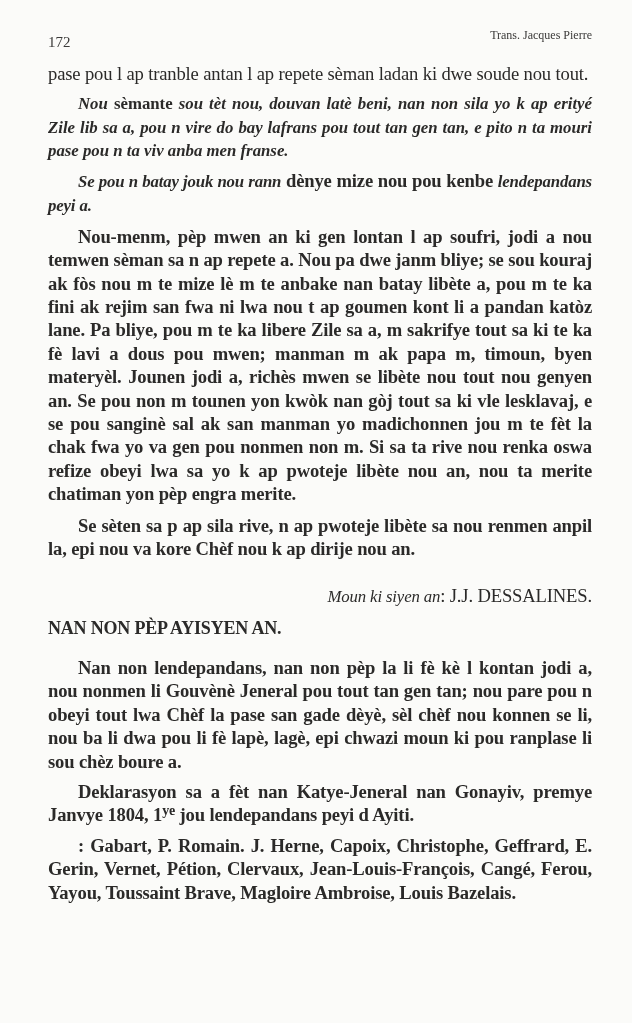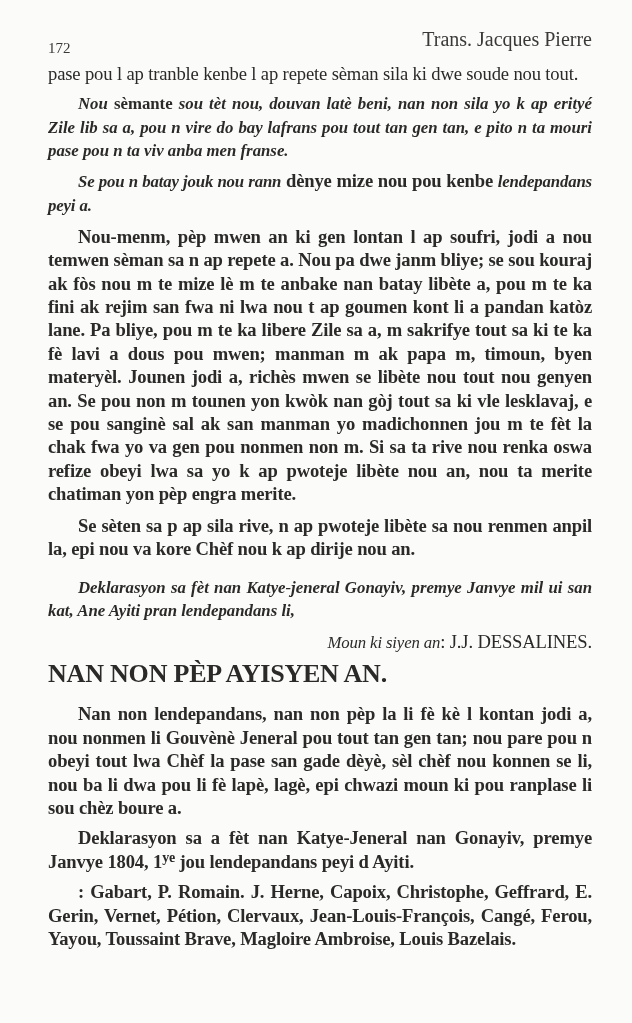--- a/index.html
+++ b/index.html
@@ -8,67 +8,66 @@
     background: #fbfbf9;
     color: #2b2a29;
     font-family: "Liberation Serif", "DejaVu Serif", serif;
     position: relative;
   }
   .page { position: absolute; left: 48px; top: 0; width: 544px; }
   .running-head {
     position: absolute; top: 26px; left: 0; width: 544px;
     font-size: 15px; color: #3a3938;
   }
-  .running-head .pn { position: absolute; left: 0; top: 14px; }
-  .running-head .rt { position: absolute; right: 0; top: 2px; font-size: 20px; }
+  .running-head .pn { position: absolute; left: 0; top: 8px; }
+  .running-head .rt { position: absolute; right: 0; top: 2px; font-size: 12px; }
   .body { position: absolute; top: 62px; left: 0; width: 544px; }
   p {
     margin: 0; text-align: justify; text-align-last: left;
     font-size: 18.6px; line-height: 23.4px; letter-spacing: -0.15px;
   }
   p.indent { text-indent: 30px; font-weight: bold; }
   p.it { font-style: italic; font-size: 16.8px; line-height: 23.2px; letter-spacing: 0; }
   em { font-style: italic; font-size: 16.8px; margin-top: 32px; }
   .gap { height: 8px; }
   .gap-s { height: 7px; }
   .sig { text-align: center; text-align-last: right; }
   h2 {
-    margin: 0; font-size: 26px; font-weight: bold; letter-spacing: -0.2px;
+    margin: 0; font-size: 18px; font-weight: bold; letter-spacing: -0.2px;
     line-height: 24px;
   }
   sup { font-size: 14px; vertical-align: 6px; line-height: 0; }
 </style>
 </head>
 <body>
 
 <div class="page">
   <div class="running-head">
     <span class="pn">172</span>
     <span class="rt">Trans. Jacques Pierre</span>
   </div>
 
   <div class="body">
-    <p>pase pou l ap tranble kenbe l ap repete sèman sila ki dwe soude nou tout.</p>
+    <p>pase pou l ap tranble antan l ap repete sèman ladan ki dwe soude nou tout.</p>
     <div class="gap-s"></div>
 
     <p class="it indent"><span>Nou</span><span style="font-style:normal"> sèmante </span><span>sou tèt nou, douvan latè beni, nan non sila yo k ap erityé Zile lib sa a, pou n vire do bay lafrans pou tout tan gen tan, e pito n ta mouri pase pou n ta viv anba men franse.</span></p>
     <div class="gap-s"></div>
 
     <p class="indent"><em>Se pou n batay jouk nou rann</em><span> dènye mize nou pou kenbe </span><em>lendepandans peyi a.</em></p>
     <div class="gap-s"></div>
 
     <p class="indent">Nou-menm, pèp mwen an ki gen lontan l ap soufri, jodi a nou temwen sèman sa n ap repete a. Nou pa dwe janm bliye; se sou kouraj ak fòs nou m te mize lè m te anbake nan batay libète a, pou m te ka fini ak rejim san fwa ni lwa nou t ap goumen kont li a pandan katòz lane. Pa bliye, pou m te ka libere Zile sa a, m sakrifye tout sa ki te ka fè lavi a dous pou mwen; manman m ak papa m, timoun, byen materyèl. Jounen jodi a, richès mwen se libète nou tout nou genyen an. Se pou non m tounen yon kwòk nan gòj tout sa ki vle lesklavaj, e se pou sanginè sal ak san manman yo madichonnen jou m te fèt la chak fwa yo va gen pou nonmen non m. Si sa ta rive nou renka oswa refize obeyi lwa sa yo k ap pwoteje libète nou an, nou ta merite chatiman yon pèp engra merite.</p>
     <div class="gap"></div>
 
     <p class="indent">Se sèten sa p ap sila rive, n ap pwoteje libète sa nou renmen anpil la, epi nou va kore Chèf nou k ap dirije nou an.</p>
     <div class="gap"></div>
 
     <div class="gap-s"></div>
 
-    <p class="it indent">Deklarasyon sa fèt nan Katye-jeneral Gonayiv, premye Janvye mil ui san kat, Ane Ayiti pran lendepandans li,</p>
     <div class="gap"></div>
 
     <p class="sig"><em>Moun ki siyen an</em><span>: J.J. DESSALINES.</span></p>
     <div class="gap"></div>
 
     <h2>NAN NON PÈP AYISYEN AN.</h2>
     <div class="gap"></div>
 
     <div class="gap"></div>
 

